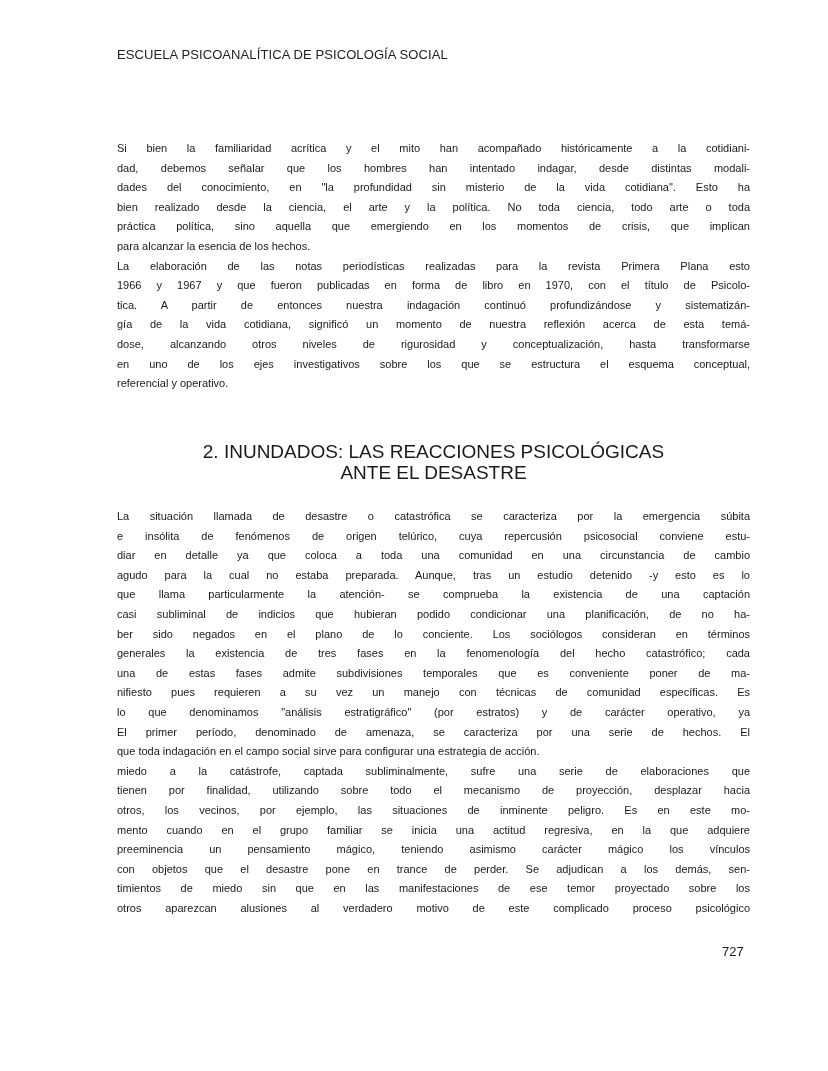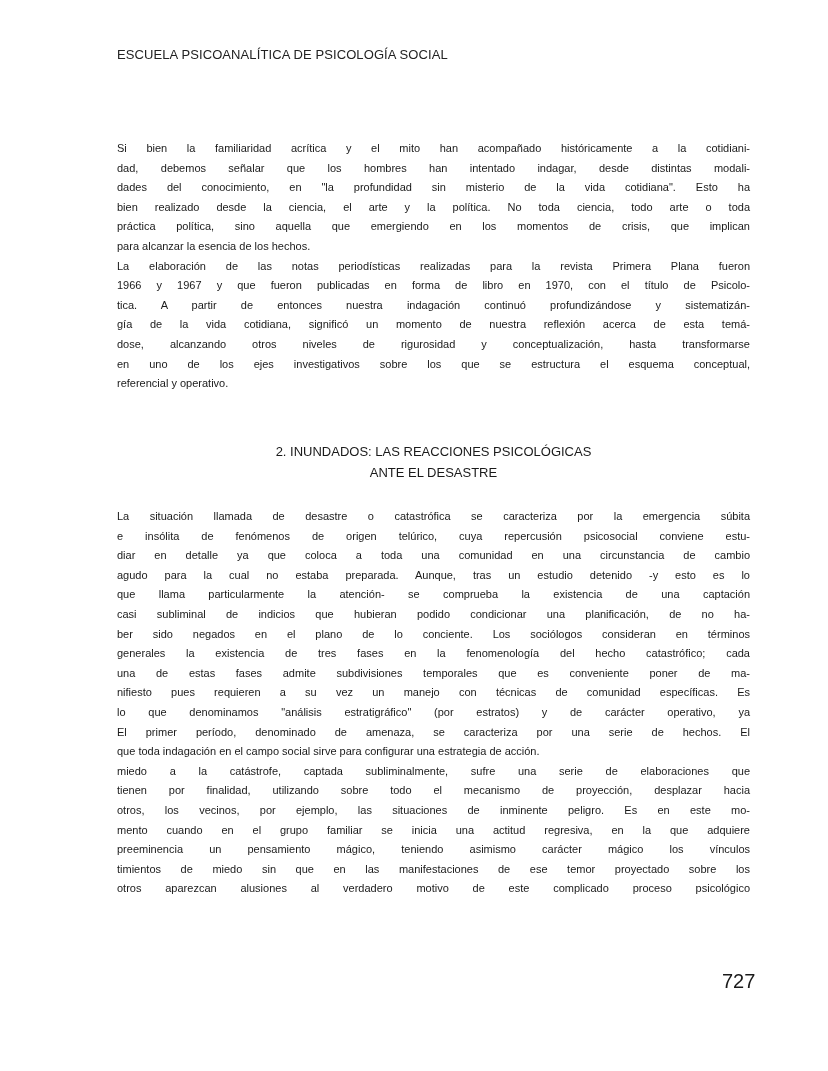--- a/index.html
+++ b/index.html
@@ -18,40 +18,40 @@
   .line {
     display: block; text-align: justify; text-align-last: justify;
     white-space: nowrap; height: 19.6px; overflow: visible;
   }
   .line.last { text-align-last: left; }
   .line span { white-space: pre; }
   .seg { display: inline; }
   .it { }
   .section-heading {
     position: absolute; left: 117px; width: 633px; top: 441px;
-    text-align: center; font-size: 13px; line-height: 21px; color: #1a1a1a;
+    text-align: center; font-size: 19px; line-height: 21px; color: #1a1a1a;
   }
   .page-number {
-    position: absolute; left: 722px; top: 944px; font-size: 20px; color: #1a1a1a; margin-top: 26px;
+    position: absolute; left: 722px; top: 944px; font-size: 13px; color: #1a1a1a;
   }
 </style>
 </head>
 <body>
 
 <div>
   <div class="running-header">ESCUELA PSICOANALÍTICA DE PSICOLOGÍA SOCIAL</div>
 
   <div class="body-block" id="sec1" style="top:139px;">
       <div class="line"><span class="seg">Si bien la familiaridad acrítica y el mito han acompañado históricamente a la cotidiani-</span></div>
       <div class="line"><span class="seg">dad, debemos señalar que los hombres han intentado indagar, desde distintas modali-</span></div>
       <div class="line"><span class="seg">dades del conocimiento, en "la profundidad sin misterio de la vida cotidiana". Esto ha</span></div>
       <div class="line"><span class="seg">bien realizado desde la ciencia, el arte y la política. No toda ciencia, todo arte o toda</span></div>
       <div class="line"><span class="seg">práctica política, sino aquella que emergiendo en los momentos de crisis, que implican</span></div>
       <div class="line last"><span class="seg">para alcanzar la esencia de los hechos.</span></div>
-      <div class="line"><span class="seg">La elaboración de las notas periodísticas realizadas para la revista </span><span class="seg it">Primera Plana</span><span class="seg"> fueron</span></div>
+      <div class="line"><span class="seg">La elaboración de las notas periodísticas realizadas para la revista </span><span class="seg it">Primera Plana</span><span class="seg"> esto</span></div>
       <div class="line"><span class="seg">1966 y 1967 y que fueron publicadas en forma de libro en 1970, con el título de </span><span class="seg it">Psicolo-</span></div>
       <div class="line"><span class="seg">tica. A partir de entonces nuestra indagación continuó profundizándose y sistematizán-</span></div>
       <div class="line"><span class="seg it">gía de la vida cotidiana</span><span class="seg">, significó un momento de nuestra reflexión acerca de esta temá-</span></div>
       <div class="line"><span class="seg">dose, alcanzando otros niveles de rigurosidad y conceptualización, hasta transformarse</span></div>
       <div class="line"><span class="seg">en uno de los ejes investigativos sobre los que se estructura el esquema conceptual,</span></div>
       <div class="line last"><span class="seg">referencial y operativo.</span></div>
     </div>
 
   <div class="section-heading">
     <div>2. INUNDADOS: LAS REACCIONES PSICOLÓGICAS</div>
@@ -70,18 +70,19 @@
       <div class="line"><span class="seg">una de estas fases admite subdivisiones temporales que es conveniente poner de ma-</span></div>
       <div class="line"><span class="seg">nifiesto pues requieren a su vez un manejo con técnicas de comunidad específicas. Es</span></div>
       <div class="line"><span class="seg">lo que denominamos "análisis estratigráfico" (por estratos) y de carácter operativo, ya</span></div>
       <div class="line"><span class="seg">El primer período, denominado de amenaza, se caracteriza por una serie de hechos. El</span></div>
       <div class="line last"><span class="seg">que toda indagación en el campo social sirve para configurar una estrategia de acción.</span></div>
       <div class="line"><span class="seg">miedo a la catástrofe, captada subliminalmente, sufre una serie de elaboraciones que</span></div>
       <div class="line"><span class="seg">tienen por finalidad, utilizando sobre todo el mecanismo de proyección, desplazar hacia</span></div>
       <div class="line"><span class="seg">otros, los vecinos, por ejemplo, las situaciones de inminente peligro. Es en este mo-</span></div>
       <div class="line"><span class="seg">mento cuando en el grupo familiar se inicia una actitud regresiva, en la que adquiere</span></div>
       <div class="line"><span class="seg">preeminencia un pensamiento mágico, teniendo asimismo carácter mágico los vínculos</span></div>
+      <div class="line"><span class="seg">con objetos que el desastre pone en trance de perder. Se adjudican a los demás, sen-</span></div>
       <div class="line"><span class="seg">timientos de miedo sin que en las manifestaciones de ese temor </span><span class="seg it">proyectado</span><span class="seg"> sobre los</span></div>
       <div class="line"><span class="seg">otros aparezcan alusiones al verdadero motivo de este complicado proceso psicológico</span></div>
     </div>
 
   <div class="page-number">727</div>
 </div>
 
 </body></html>

